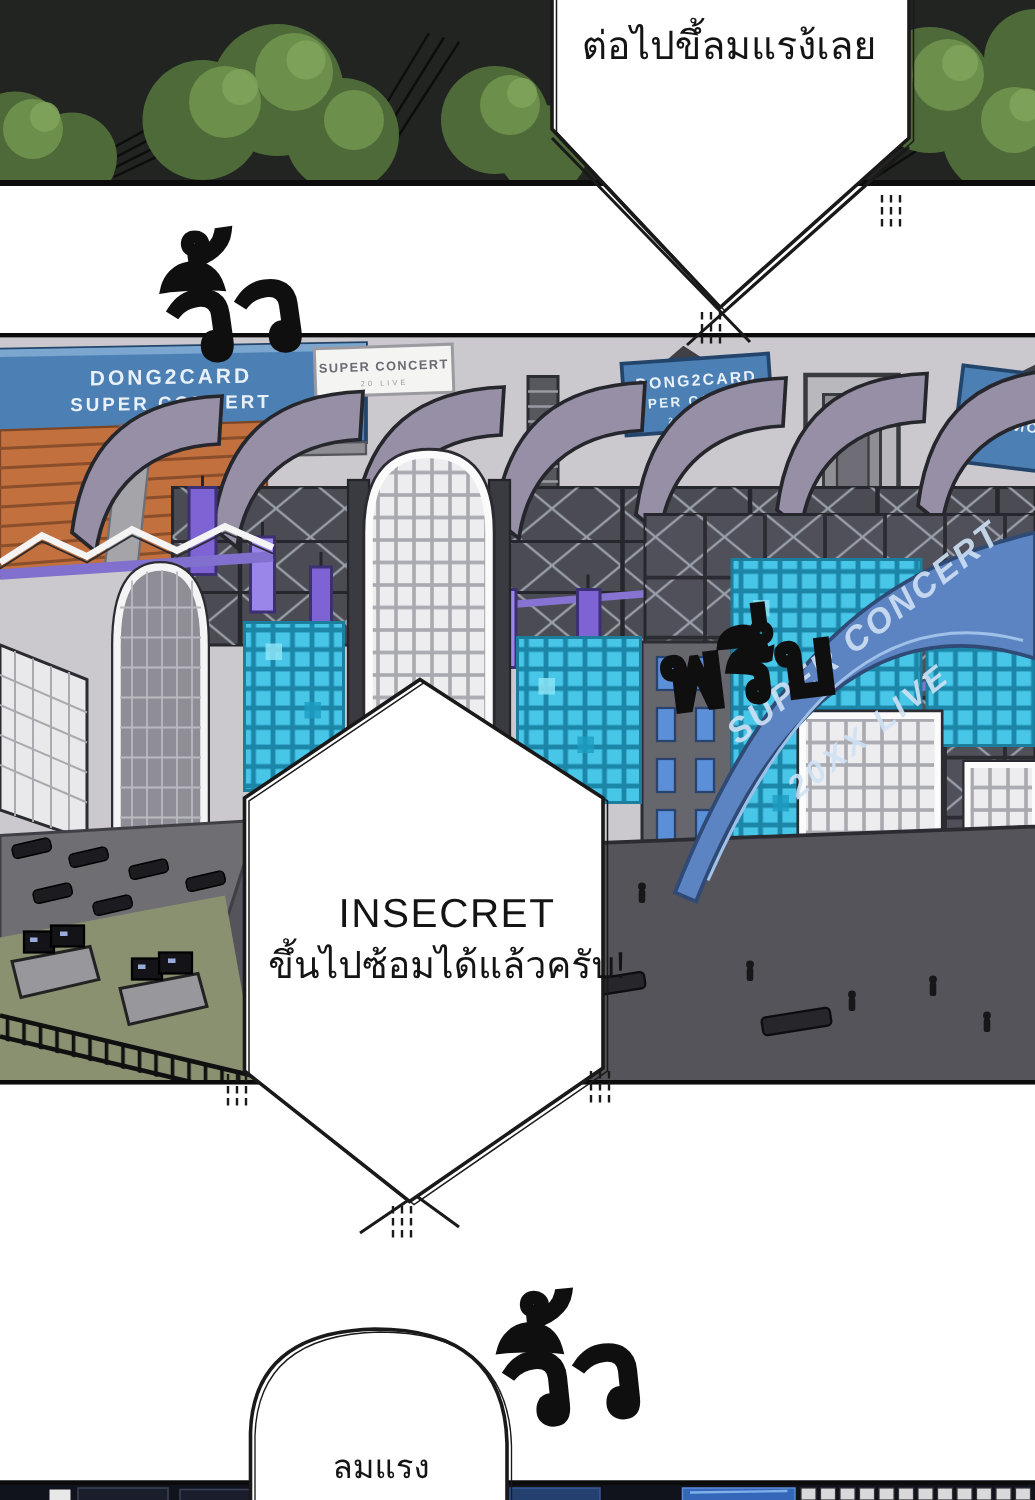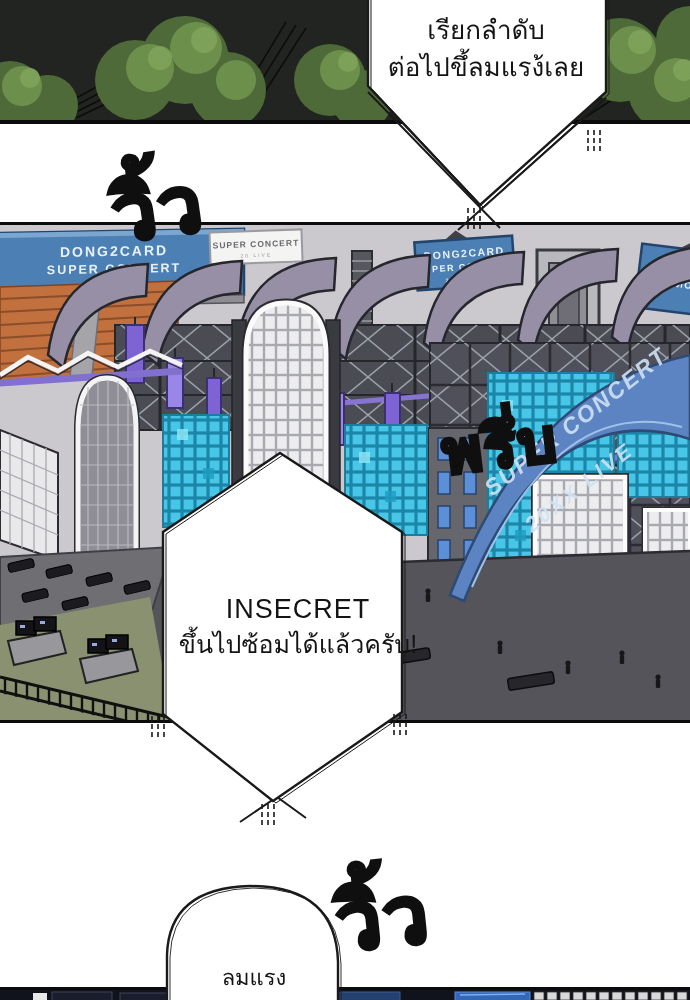--- a/index.html
+++ b/index.html
@@ -393,21 +393,20 @@
       <use href="#ticks" x="262" y="804"></use>
     </g>
 
     <g>
       <path d="M167,1002 L167,955 Q169,888 250,886 Q336,886 338,962 L338,1002" fill="#ffffff" stroke="#1a1a1a" stroke-width="2.4"></path>
       <path d="M167,1002 L167,955 Q169,888 250,886 Q336,886 338,962 L338,1002" fill="none" stroke="#1a1a1a" stroke-width="0.9" transform="translate(3,2)"></path>
     </g>
   </svg>
 
   <div id="caller-text" class="btext">
-    <span class="l1">เรียกลำดับ</span>
     <span class="l2">ต่อไปขึ้ลมแรง้เลย</span>
   </div>
   <div id="insecret-text" class="btext">
     <span class="l1">INSECRET</span>
     <span class="l2">ขึ้นไปซ้อมได้แล้วครับ!</span>
   </div>
   <div id="wind-text" class="btext">
     <span class="l1">ลมแรง</span>
   </div>
 

